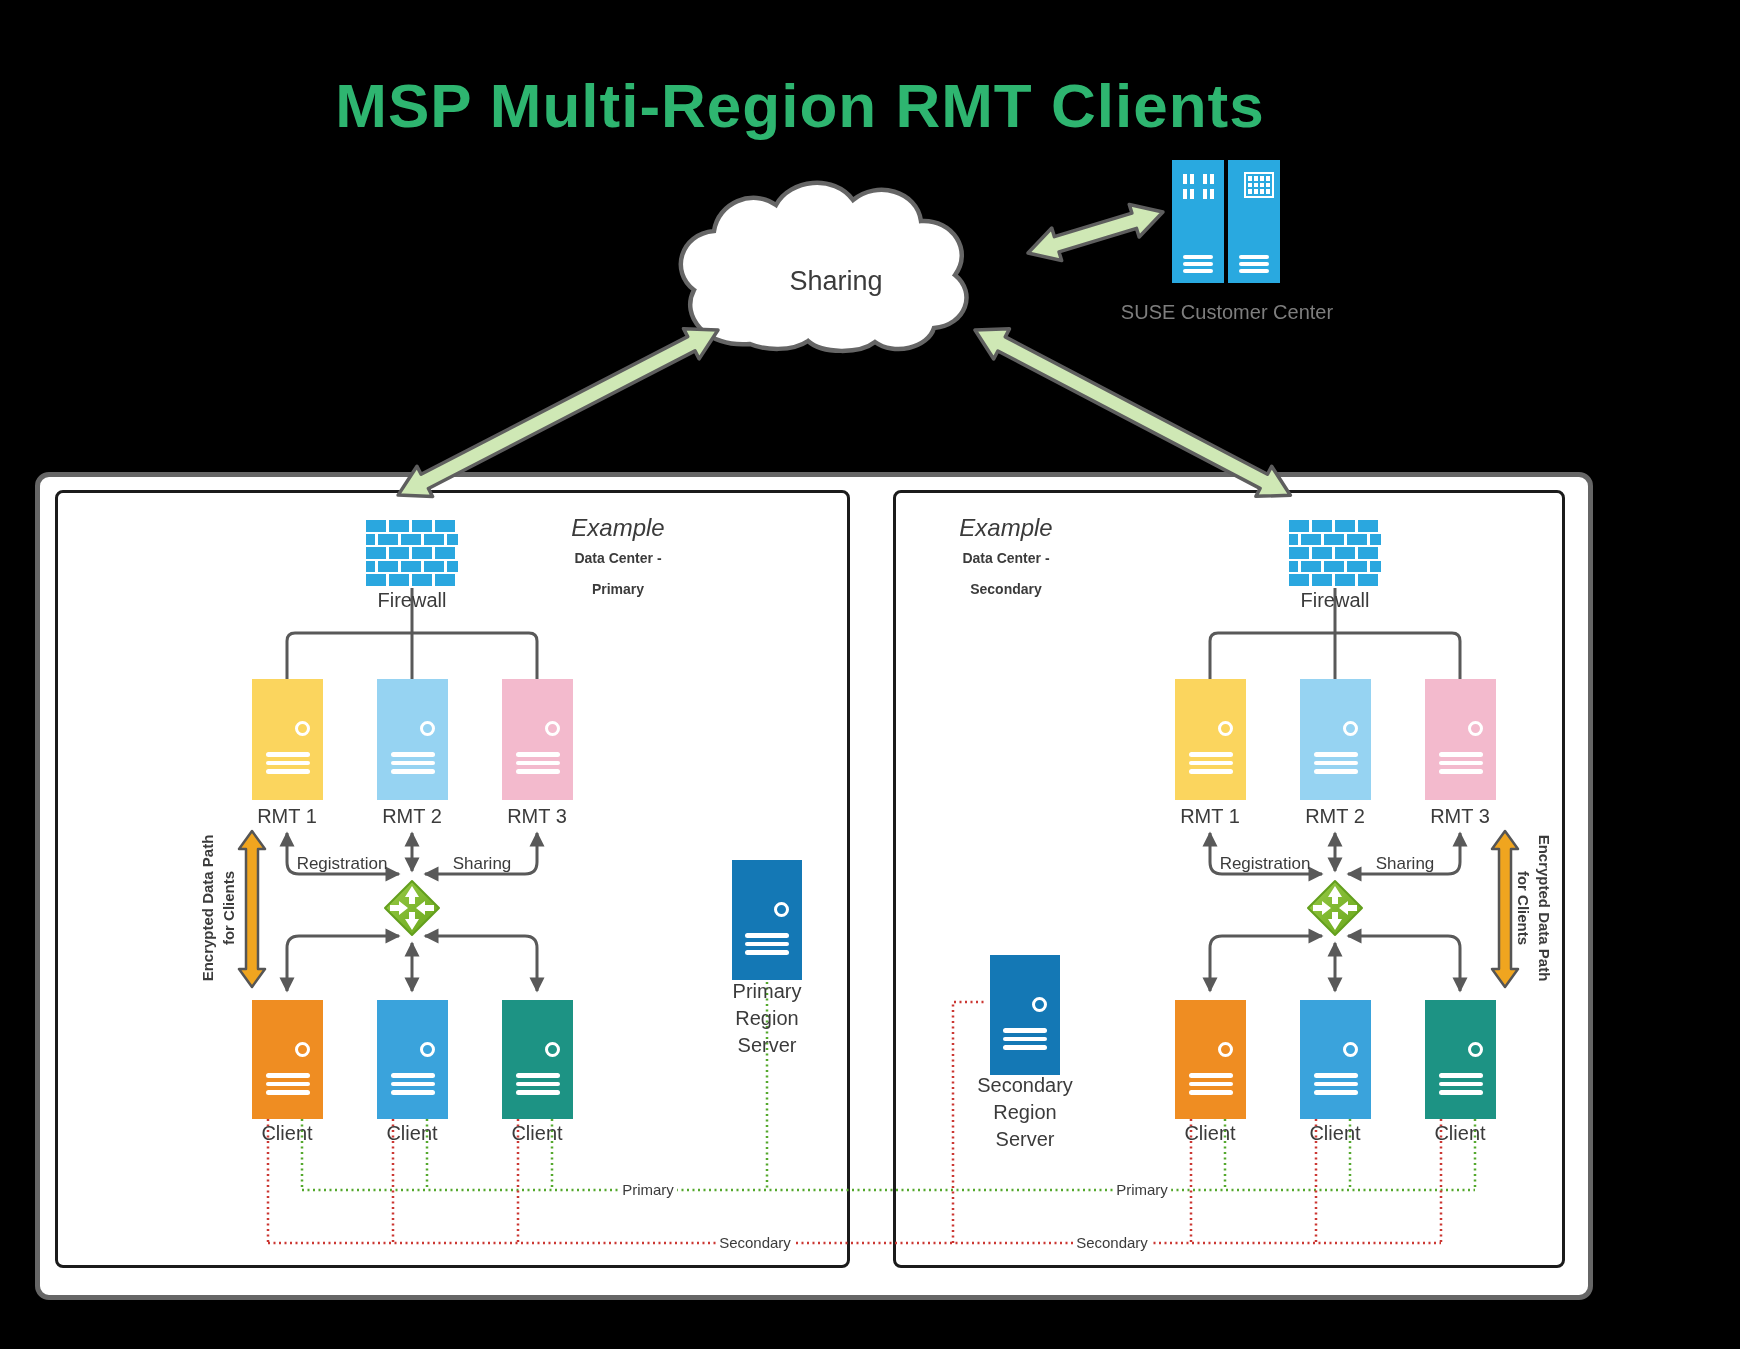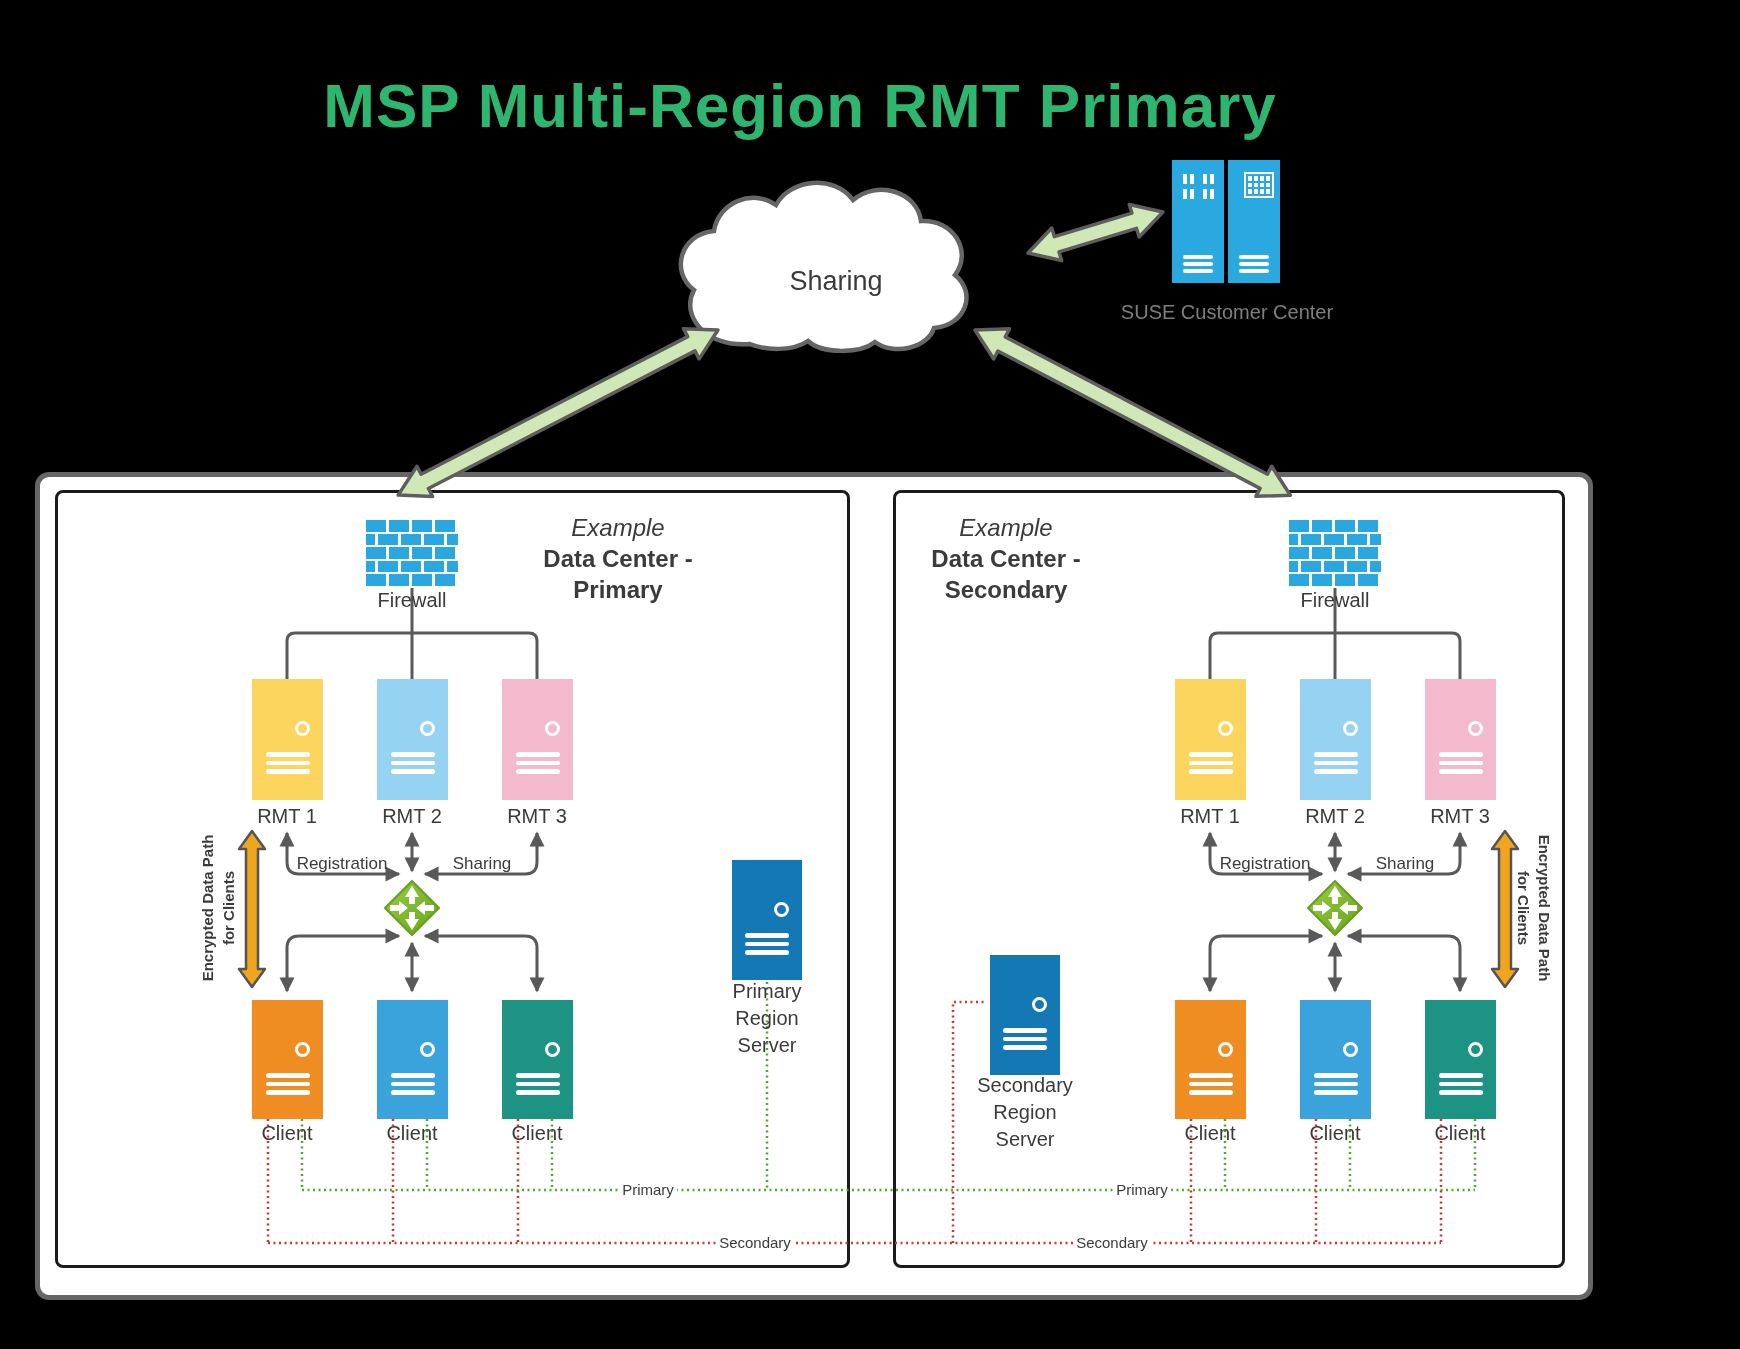--- a/index.html
+++ b/index.html
@@ -11,21 +11,21 @@
   #rightBox{left:893px;top:490px;width:666px;height:772px;border:3px solid #1b1b1b;border-radius:8px;}
   svg.overlay{position:absolute;left:0;top:0;z-index:2;}
 
   .lbl{position:absolute;z-index:4;transform:translate(-50%,-50%);font-size:20px;color:#3b3b3b;
     white-space:nowrap;text-align:center;line-height:1.25;}
   .title{font-size:62px;font-weight:bold;color:#2eb570;letter-spacing:1px;}
   .net{font-size:27px;}
   .scc-lbl{color:#7e7e7e;line-height:26px;white-space:normal;width:230px;}
   .dccap{line-height:31px;}
   .dccap .it{font-style:italic;font-size:24px;font-weight:normal;}
-  .dccap .nm{font-weight:bold;font-size:24px;}
+  .dccap .nm{font-weight:bold;font-size:14px;}
   .sm{font-size:17px;}
   .ln{font-size:15px;background:#fff;padding:0 3px;z-index:4;}
   .rot{font-weight:bold;font-size:15px;line-height:21px;}
   .rot.ccw{transform:translate(-50%,-50%) rotate(-90deg);}
   .rot.cw{transform:translate(-50%,-50%) rotate(90deg);}
   .lbl3{line-height:27px;}
 
   .tower{position:absolute;z-index:3;width:71px;height:121px;}
   .tower .pwr{position:absolute;right:13px;top:42px;width:9px;height:9px;border:3.5px solid #fff;border-radius:50%;}
   .tower .vents{position:absolute;left:50%;top:73px;transform:translateX(-50%);
@@ -140,21 +140,21 @@
         <path d="M393,1119 V1243"></path>
         <path d="M518,1119 V1243"></path>
       <path d="M1191,1119 V1243"></path>
         <path d="M1316,1119 V1243"></path>
         <path d="M1441,1119 V1243"></path>
       <path d="M268,1243 H1441"></path>
       <path d="M953,1243 V1002 H986"></path>
     </g>
   </svg>
 
-  <div class="lbl title" style="left:800px;top:106px;">MSP Multi-Region RMT Primary</div>
+  <div class="lbl title" style="left:800px;top:106px;">MSP Multi-Region RMT Clients</div>
   <div class="lbl net" style="left:836px;top:282px;">Sharing</div>
 
   <div class="rack" style="left:1172px;top:160px;">
     <div class="bars">
         <i></i>
         <i></i>
         <i></i>
         <i></i>
       </div>
     <div class="bars b2">

